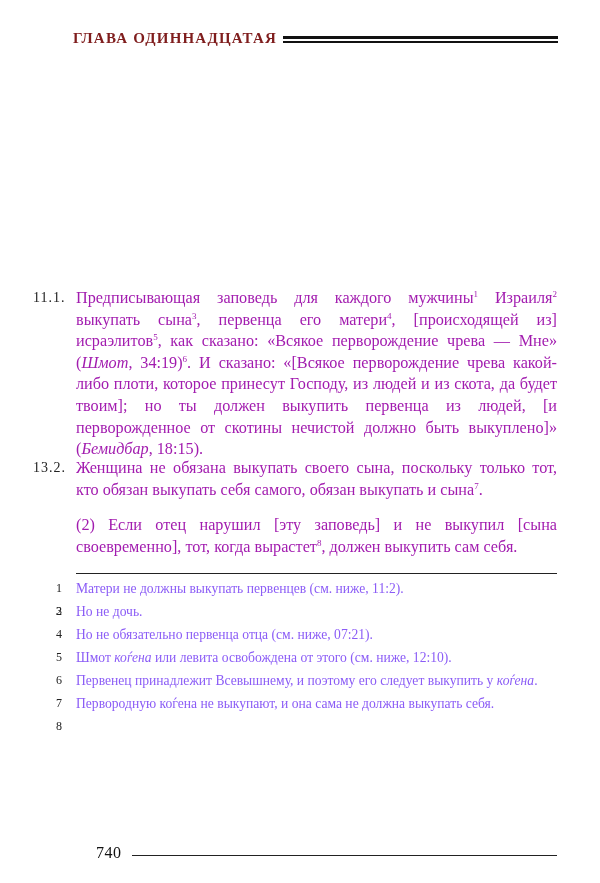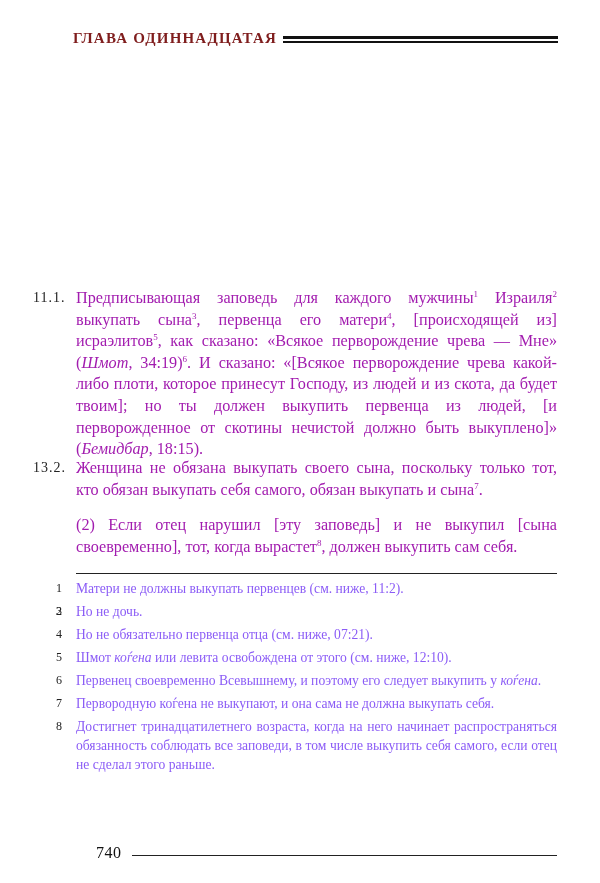--- a/index.html
+++ b/index.html
@@ -172,28 +172,27 @@
   <div class="fn">
     <span class="fn-num">4</span>
     <div class="fn-text"><span>Но не обязательно первенца отца (см. ниже, 07:21).</span><i></i><span></span></div>
   </div>
   <div class="fn">
     <span class="fn-num">5</span>
     <div class="fn-text"><span>Шмот </span><i>коѓена</i><span> или левита освобождена от этого (см. ниже, 12:10).</span></div>
   </div>
   <div class="fn">
     <span class="fn-num">6</span>
-    <div class="fn-text"><span>Первенец своевременно Всевышнему, и поэтому его следует выкупить у </span><i>коѓена</i><span>.</span></div>
+    <div class="fn-text"><span>Первенец принадлежит Всевышнему, и поэтому его следует выкупить у </span><i>коѓена</i><span>.</span></div>
   </div>
   <div class="fn">
     <span class="fn-num">7</span>
     <div class="fn-text"><span>Первородную коѓена не выкупают, и она сама не должна выкупать себя.</span><i></i><span></span></div>
   </div>
   <div class="fn">
     <span class="fn-num">8</span>
-    <div class="fn-text"><span>Достигнет тринадцатилетнего возраста, когда на него начинает распространяться обязанность соблюдать все заповеди, в том числе выкупить себя самого, если отец не сделал этого раньше.</span><i></i><span></span></div>
   </div>
 </div>
 
 <div class="footer">
   <span class="page-num">740</span>
   <div class="footer-rule"></div>
 </div>
 
 </body></html>

